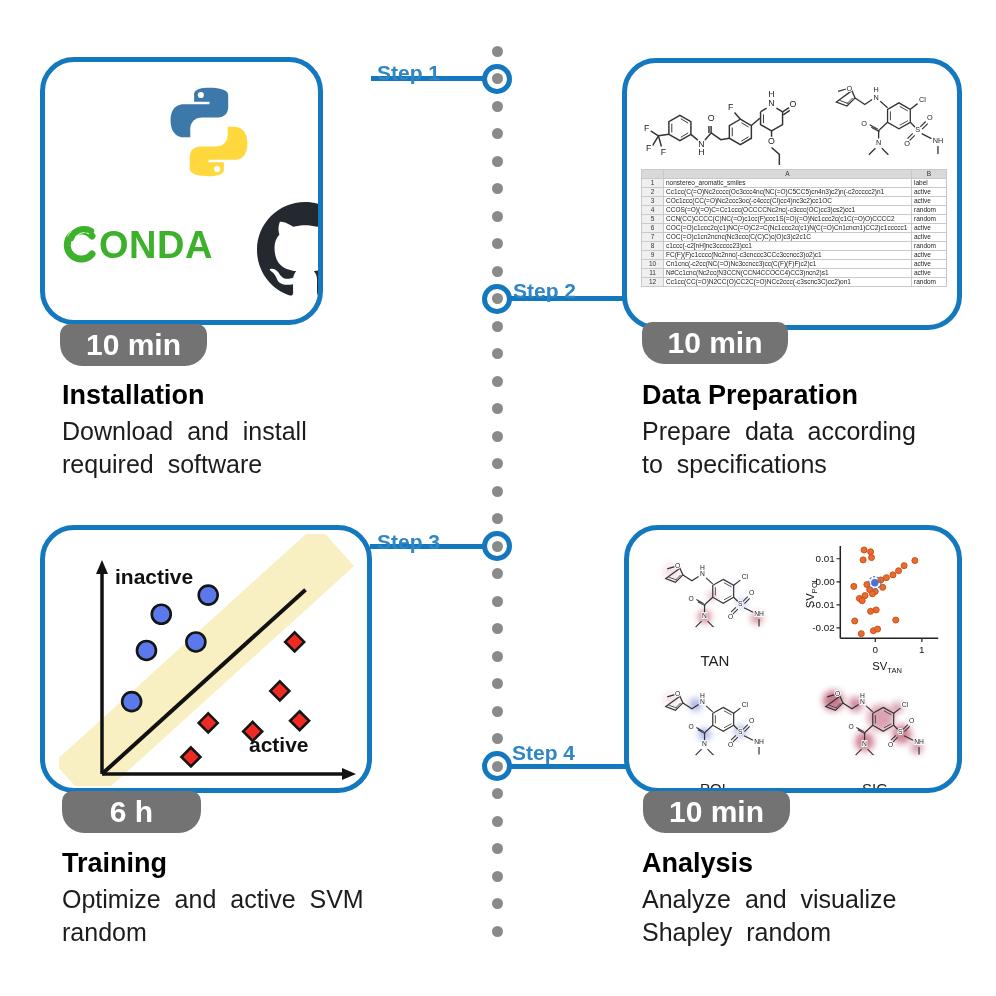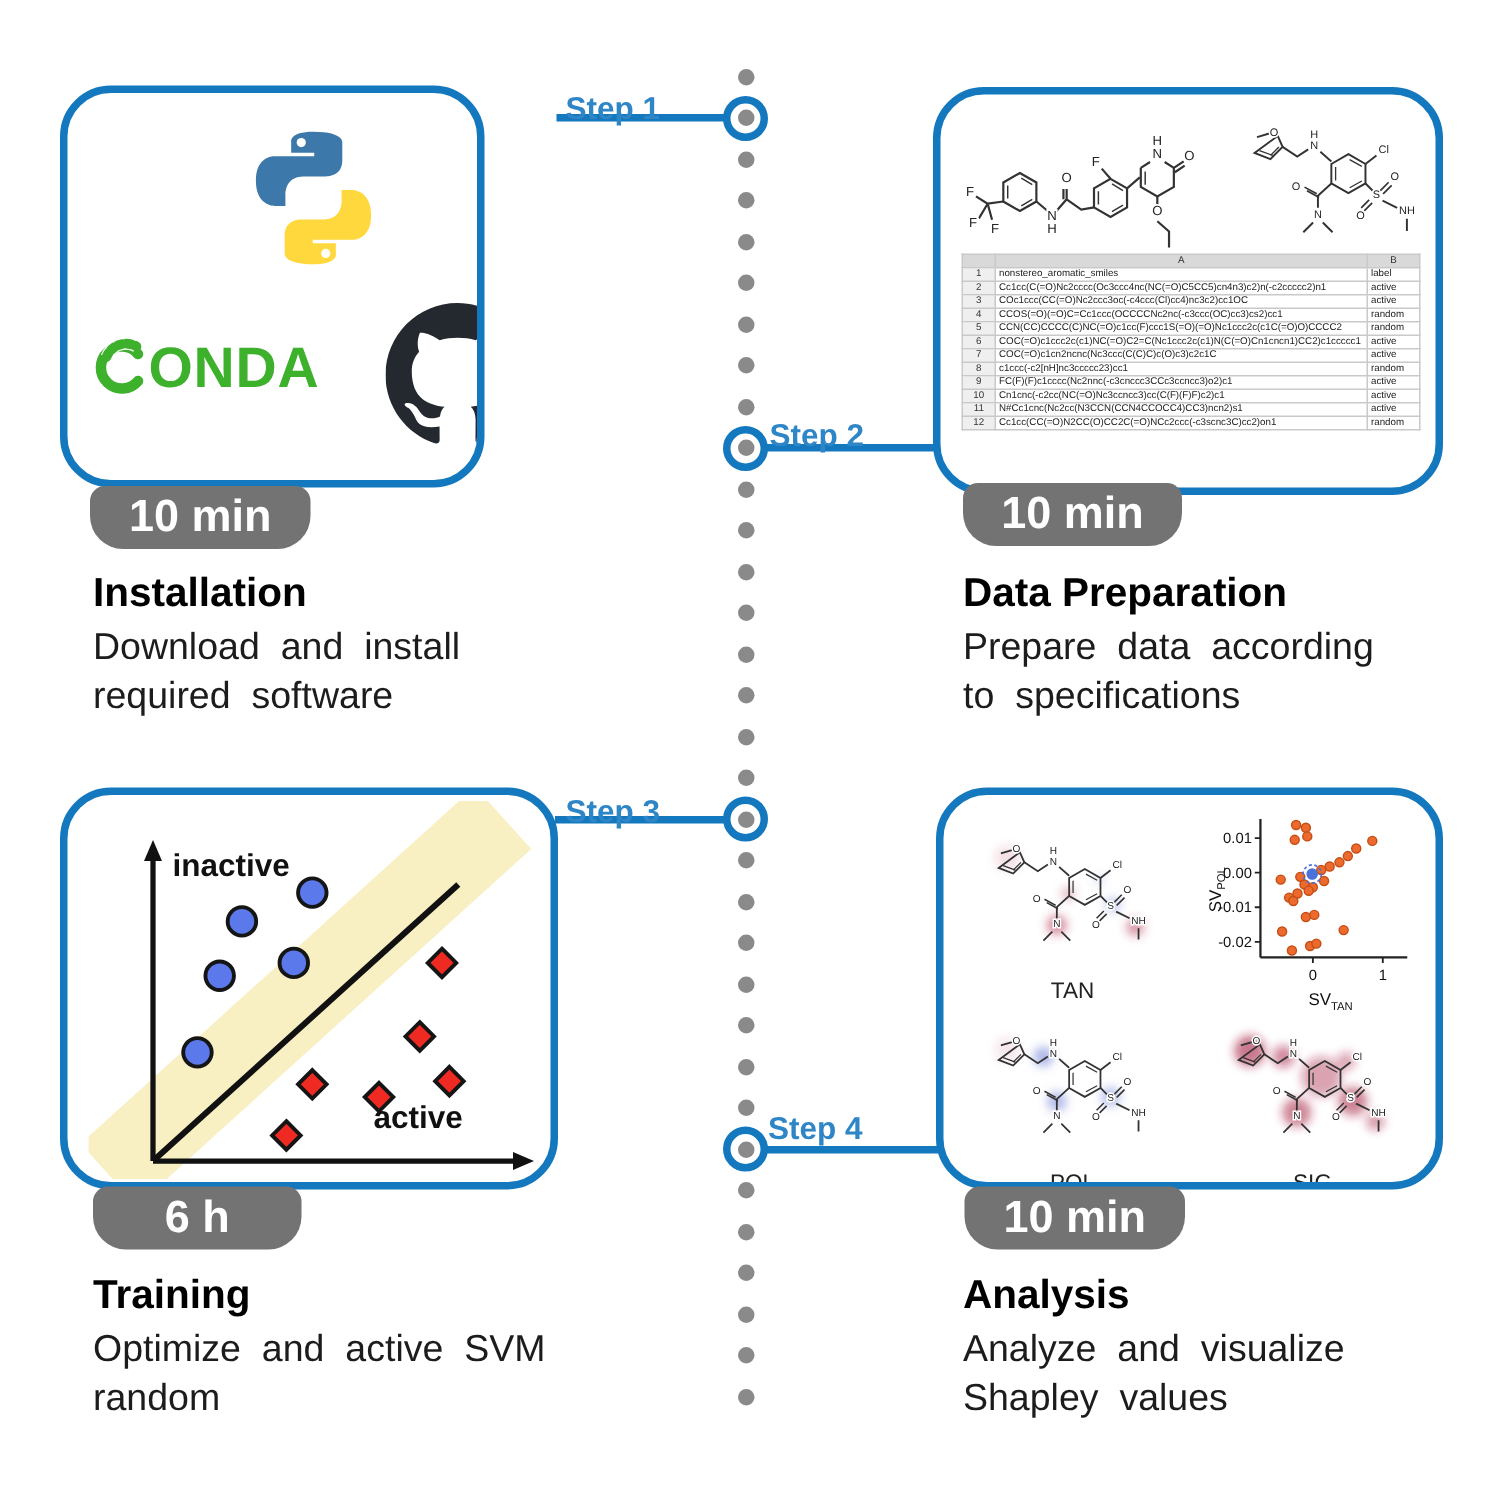--- a/index.html
+++ b/index.html
@@ -433,16 +433,16 @@
           <text x="101" y="87" font-size="9" text-anchor="middle" fill="#222" stroke="#fff" stroke-width="2.6" paint-order="stroke" font-weight="normal">O</text>
           <text x="139" y="83" font-size="9" text-anchor="middle" fill="#222" stroke="#fff" stroke-width="2.6" paint-order="stroke" font-weight="normal">NH</text>
         </g>
     </svg>
     <div class="mol-label" style="left:186px;top:250px;width:120px;">SIG</div>
   </div>
   <div class="badge" style="left:643px;top:791px;width:147px;height:42px;line-height:42px;">10 min</div>
   <div class="text-sec" style="left:642px;top:848px;">
     <div class="txt-title">Analysis</div>
     <div class="txt-desc">Analyze and visualize</div>
-    <div class="txt-desc">Shapley values</div>
+    <div class="txt-desc">Shapley random</div>
   </div>
 
 </div>
 
 </body></html>

